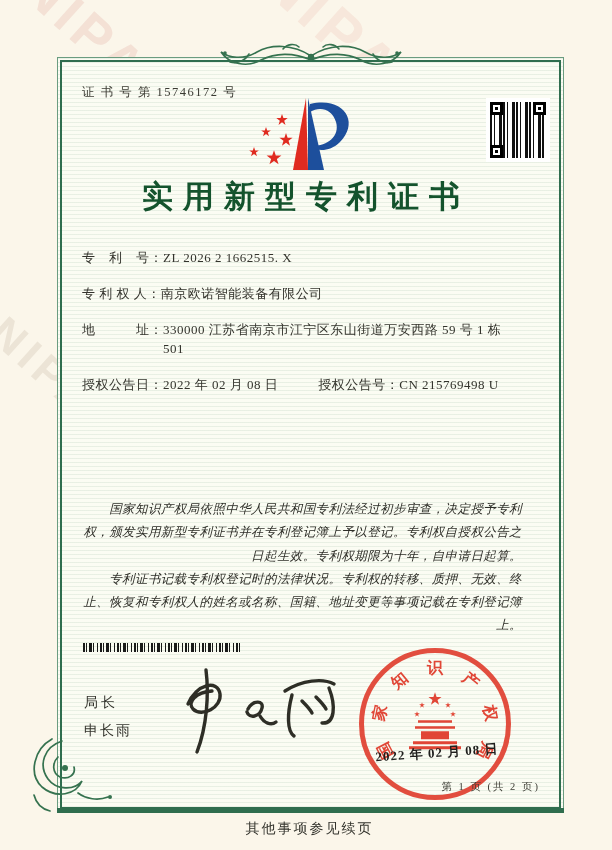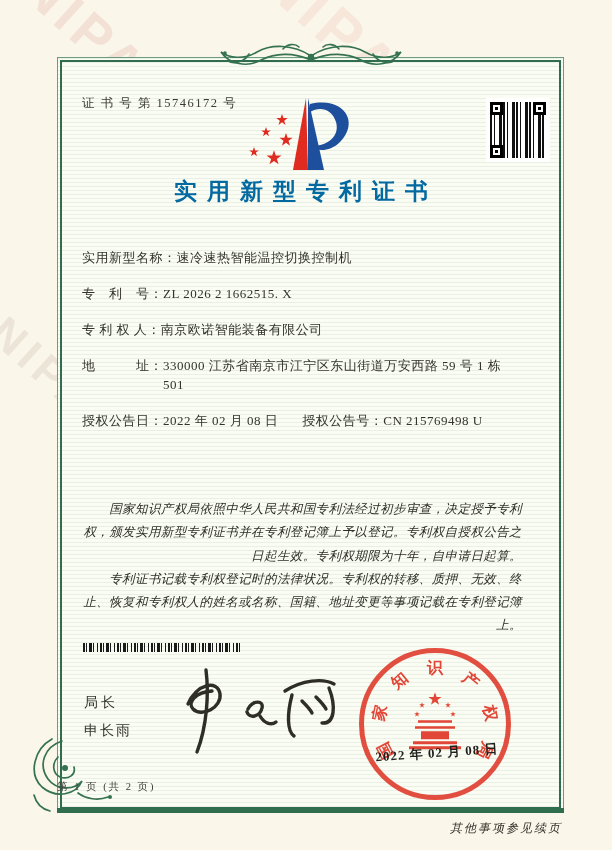--- a/index.html
+++ b/index.html
@@ -42,54 +42,54 @@
     border:2px solid #2f6d4e;
   }
   .frame-bottom-bar{
     position:absolute;left:-1px;right:-1px;bottom:-2px;height:5px;
     background:#2f6d4e;
   }
   .ornament-top{position:absolute;left:50%;top:-17px;transform:translateX(-50%);}
   .ornament-corner{position:absolute;left:-30px;bottom:-8px;}
   
   .cert-no{
-    position:absolute;left:82px;top:95px;
+    position:absolute;left:82px;top:84px;
     font-size:12.5px;color:#3b3b33;letter-spacing:1.5px;
   }
   .logo{position:absolute;left:244px;top:96px;}
   .qr{
     position:absolute;left:486px;top:98px;width:60px;height:60px;
     background:#fff;padding:2px;
   }
   .qr-pattern{
     position:relative;width:56px;height:56px;margin:2px;
     background-image:
       repeating-linear-gradient(90deg,#111 0 2px,transparent 2px 4px,#111 4px 5px,transparent 5px 9px,#111 9px 12px,transparent 12px 13px),
       repeating-linear-gradient(0deg,#fff 0 1px,transparent 1px 3px,#fff 4px 5px,transparent 5px 8px,#fff 8px 9px,transparent 9px 13px);
     background-color:#fff;
   }
   .qf{position:absolute;width:13px;height:13px;border:3px solid #000;box-sizing:border-box;background:#fff;}
   .qf::after{content:"";position:absolute;inset:2px;background:#000;}
   .qf.tl{left:0;top:0}.qf.tr{right:0;top:0}.qf.bl{left:0;bottom:0}
   .title{
     position:absolute;left:0;right:0;top:176px;
-    text-align:center;font-size:23px;font-weight:700;color:#0369a1;
+    text-align:center;font-size:31px;font-weight:700;color:#14532d;
     letter-spacing:10px;
   }
   
   .fields{
     position:absolute;left:82px;top:249px;width:438px;
     font-size:13px;color:#33332c;
   }
   .field-row{display:flex;margin-bottom:17.5px;line-height:18.5px;}
   .field-label{white-space:pre;letter-spacing:.5px;flex:0 0 auto;}
   .field-value{flex:1 1 auto;letter-spacing:.5px;}
   .grant-row{display:flex;line-height:18.5px;}
   .grant-pair{display:flex;font-family:Liberation Serif, serif;}
-  .grant-pair.second{margin-left:24px;}
+  .grant-pair.second{margin-left:40px;}
   
   .legal{
     position:absolute;left:80px;top:498px;width:442px;
     font-size:12.5px;font-style:italic;color:#2e2e28;
     line-height:1.86;letter-spacing:.4px;text-align:right;
   }
   .legal p{margin:0;text-indent:2em;}
   
   .barcode{
     position:absolute;left:83px;top:643px;width:158px;height:9px;
@@ -119,25 +119,25 @@
   }
   .seal-emblem{position:absolute;left:50%;top:50%;transform:translate(-50%,-54%);}
   .seal-date{
     position:absolute;left:356px;top:744px;width:162px;
     text-align:center;font-size:13px;font-weight:700;color:#1f1f1d;
     letter-spacing:1px;transform:rotate(-4deg);
   }
   
   .page-info{
     position:absolute;left:57px;width:483px;top:780px;
-    text-align:left;font-size:10.5px;color:#3c3c34;letter-spacing:2px;
+    text-align:right;font-size:10.5px;color:#3c3c34;letter-spacing:2px;
   }
   .footer-note{
     position:absolute;left:57px;width:505px;top:820px;
-    text-align:right;font-size:12px;font-style:italic;color:#33332c;letter-spacing:2px;
+    text-align:center;font-size:14px;color:#33332c;letter-spacing:2px;
   }
 </style>
 </head>
 <body>
 
 <div class="page">
 
   <div class="wm wm1">CNIPA</div>
   <div class="wm wm2">CNIPA</div>
   <div class="wm wm3">CNIPA</div>
@@ -198,24 +198,20 @@
     <div class="qr-pattern">
       <div class="qf tl"></div>
         <div class="qf tr"></div>
         <div class="qf bl"></div>
     </div>
   </div>
 
   <div class="title">实用新型专利证书</div>
 
   <div class="fields">
-    <div class="field-row">
-      <span class="field-label">实用新型名称：</span>
-      <span class="field-value">速冷速热智能温控切换控制机</span>
-    </div>
     <div class="field-row">
       <span class="field-label">专　利　号：</span>
       <span class="field-value">ZL 2026 2 1662515. X</span>
     </div>
     <div class="field-row">
       <span class="field-label">专 利 权 人：</span>
       <span class="field-value">南京欧诺智能装备有限公司</span>
     </div>
     <div class="field-row">
       <span class="field-label">地　　　址：</span>

